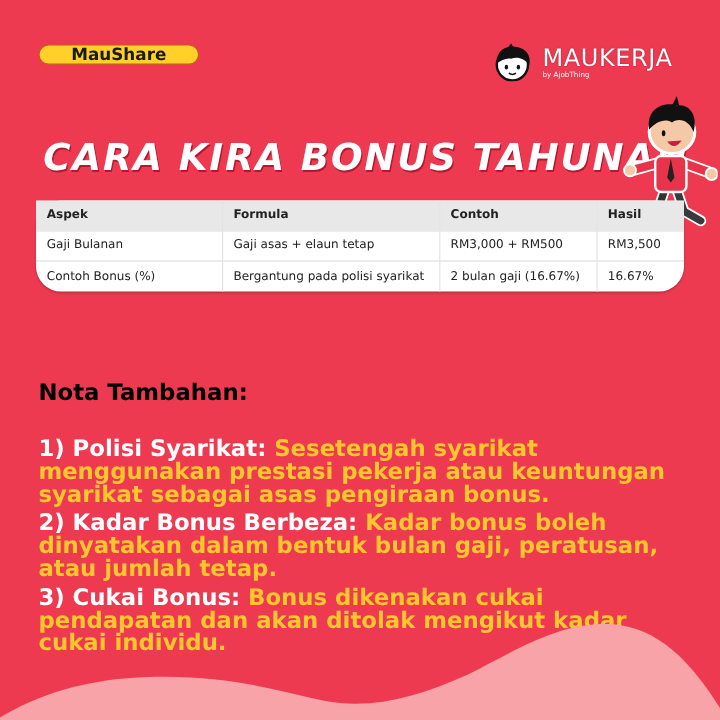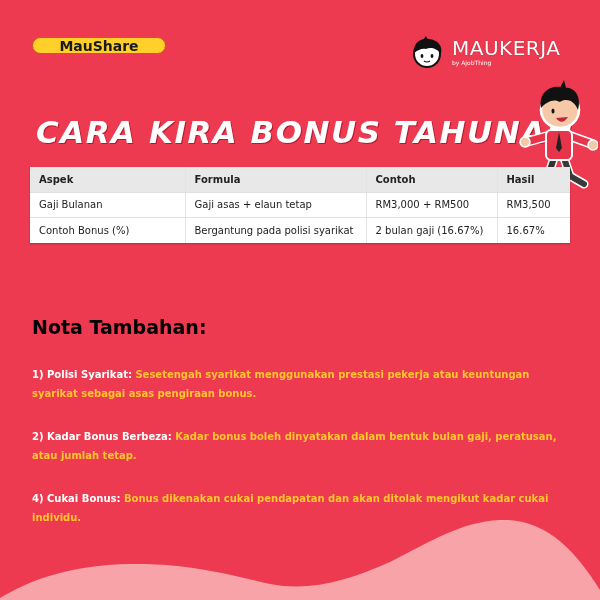--- a/index.html
+++ b/index.html
@@ -5,29 +5,29 @@
   html, body { margin:0; padding:0; }
   body { width:600px; height:600px; overflow:hidden; position:relative; background:#EE3A50; font-family:"DejaVu Sans", sans-serif; }
   .pill { position:absolute; left:32px; top:37px; width:134px; height:17px; background:#FFD02A; border:1.5px solid #C9561E; border-radius:15px; box-sizing:border-box; display:flex; align-items:center; justify-content:center; font-weight:bold; font-size:14px; color:#1a1a1a; }
   .logo { position:absolute; left:410px; top:32px; height:40px; display:flex; align-items:center; }
   .logo-face { width:36px; height:32px; position:relative; }
   .logo-text { margin-left:6px; display:flex; flex-direction:column; align-items:flex-start; }
   .logo-name { color:#fff; font-family:"DejaVu Sans", sans-serif; font-size:20px; letter-spacing:0.5px; line-height:20px; text-shadow:0 0 1px #7a1020; }
   .logo-sub { color:#fff; font-size:6px; line-height:8px; margin-top:1px; }
   .title { position:absolute; left:36px; top:114px; font-family:"DejaVu Sans", sans-serif; font-weight:bold; font-size:31px; color:#fff; letter-spacing:1.5px; text-shadow:1px 1px 0 #b01a30; white-space:nowrap; font-style:italic; }
   .mascot { position:absolute; left:518px; top:80px; width:80px; height:112px; }
-  .table-wrap { position:absolute; left:30px; top:167px; width:540px; background:#fff; box-shadow:0 1px 2px rgba(0,0,0,0.25); }
+  .table-wrap { position:absolute; left:30px; top:167px; width:540px; background:#fff; box-shadow:0 1px 2px rgba(0,0,0,0.25);border-radius:21px; }
   table { border-collapse:collapse; width:100%; font-size:10px; color:#222; }
   td, th { height:24.6px; padding:0 0 0 9px; text-align:left; border-bottom:1px solid #e0e0e0; border-right:1px solid #e3e3e3; white-space:nowrap; }
   th { background:#E8E8E8; font-weight:bold; font-size:10px; }
   td.aspek { font-weight:normal; }
   th:last-child, td:last-child { border-right:none; }
   tr:last-child td { border-bottom:none; }
   .notes-heading { position:absolute; left:32px; top:316px; font-weight:bold; font-size:19px; color:#000000; }
-  .note { position:absolute; left:32px; width:540px; font-size:10px; line-height:19px; font-weight:bold; color:#FFC62E; }
+  .note { position:absolute; left:32px; width:540px; font-size:19px; line-height:19px; font-weight:bold; color:#FFC62E; }
   .note .lbl { color:#fff; }
   .wave { position:absolute; left:0; top:520px; width:600px; height:80px; }
 </style>
 </head>
 <body>
 
 <div class="pill">
   <span>MauShare</span>
 </div>
 
@@ -107,19 +107,19 @@
 
 <div class="note" style="top:365px">
   <span class="lbl">1) Polisi Syarikat:</span>
   <span>Sesetengah syarikat menggunakan prestasi pekerja atau keuntungan syarikat sebagai asas pengiraan bonus.</span>
 </div>
 <div class="note" style="top:427px">
   <span class="lbl">2) Kadar Bonus Berbeza:</span>
   <span>Kadar bonus boleh dinyatakan dalam bentuk bulan gaji, peratusan, atau jumlah tetap.</span>
 </div>
 <div class="note" style="top:489px">
-  <span class="lbl">4) Cukai Bonus:</span>
+  <span class="lbl">3) Cukai Bonus:</span>
   <span>Bonus dikenakan cukai pendapatan dan akan ditolak mengikut kadar cukai individu.</span>
 </div>
 
 <svg class="wave" viewBox="0 0 600 80" preserveAspectRatio="none">
   <path d="M0 80 L0 78 C30 60 70 45 130 44 C190 43 230 55 270 64 C310 72 350 60 390 42 C430 22 460 2 500 0 C545 -2 575 30 600 70 L600 80 Z" fill="#F7A3A8"></path>
 </svg>
 
 </body></html>

